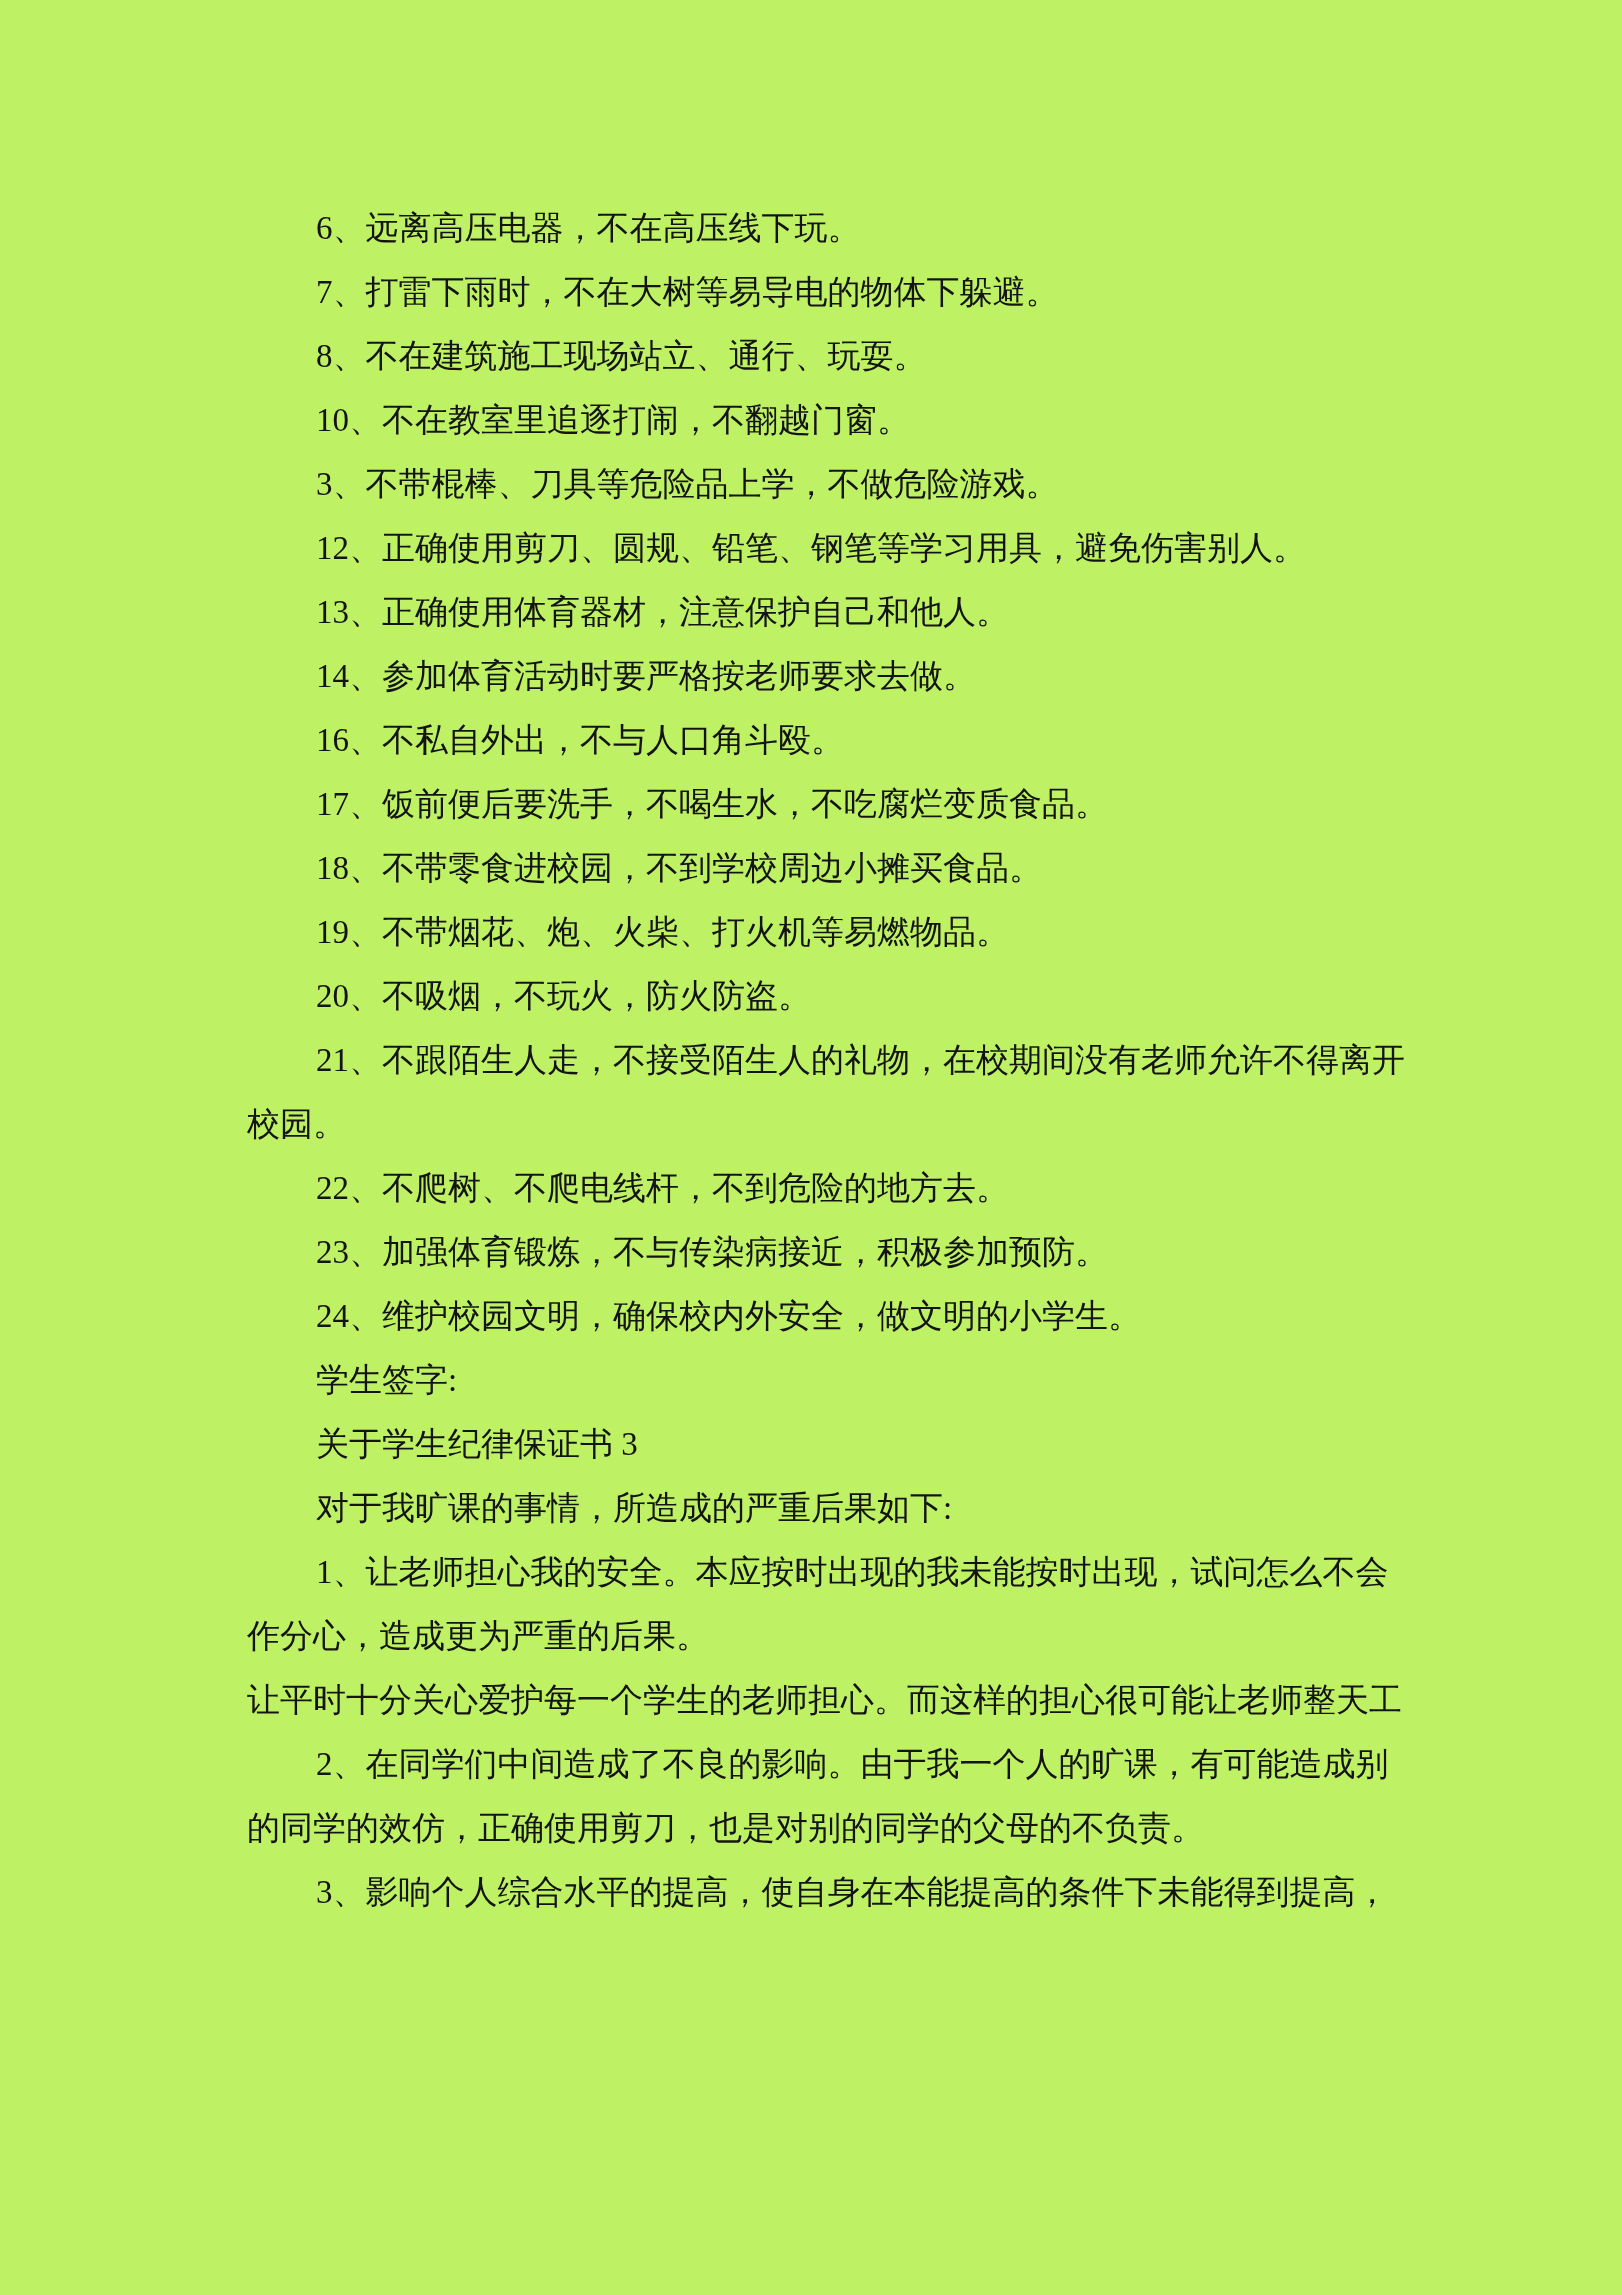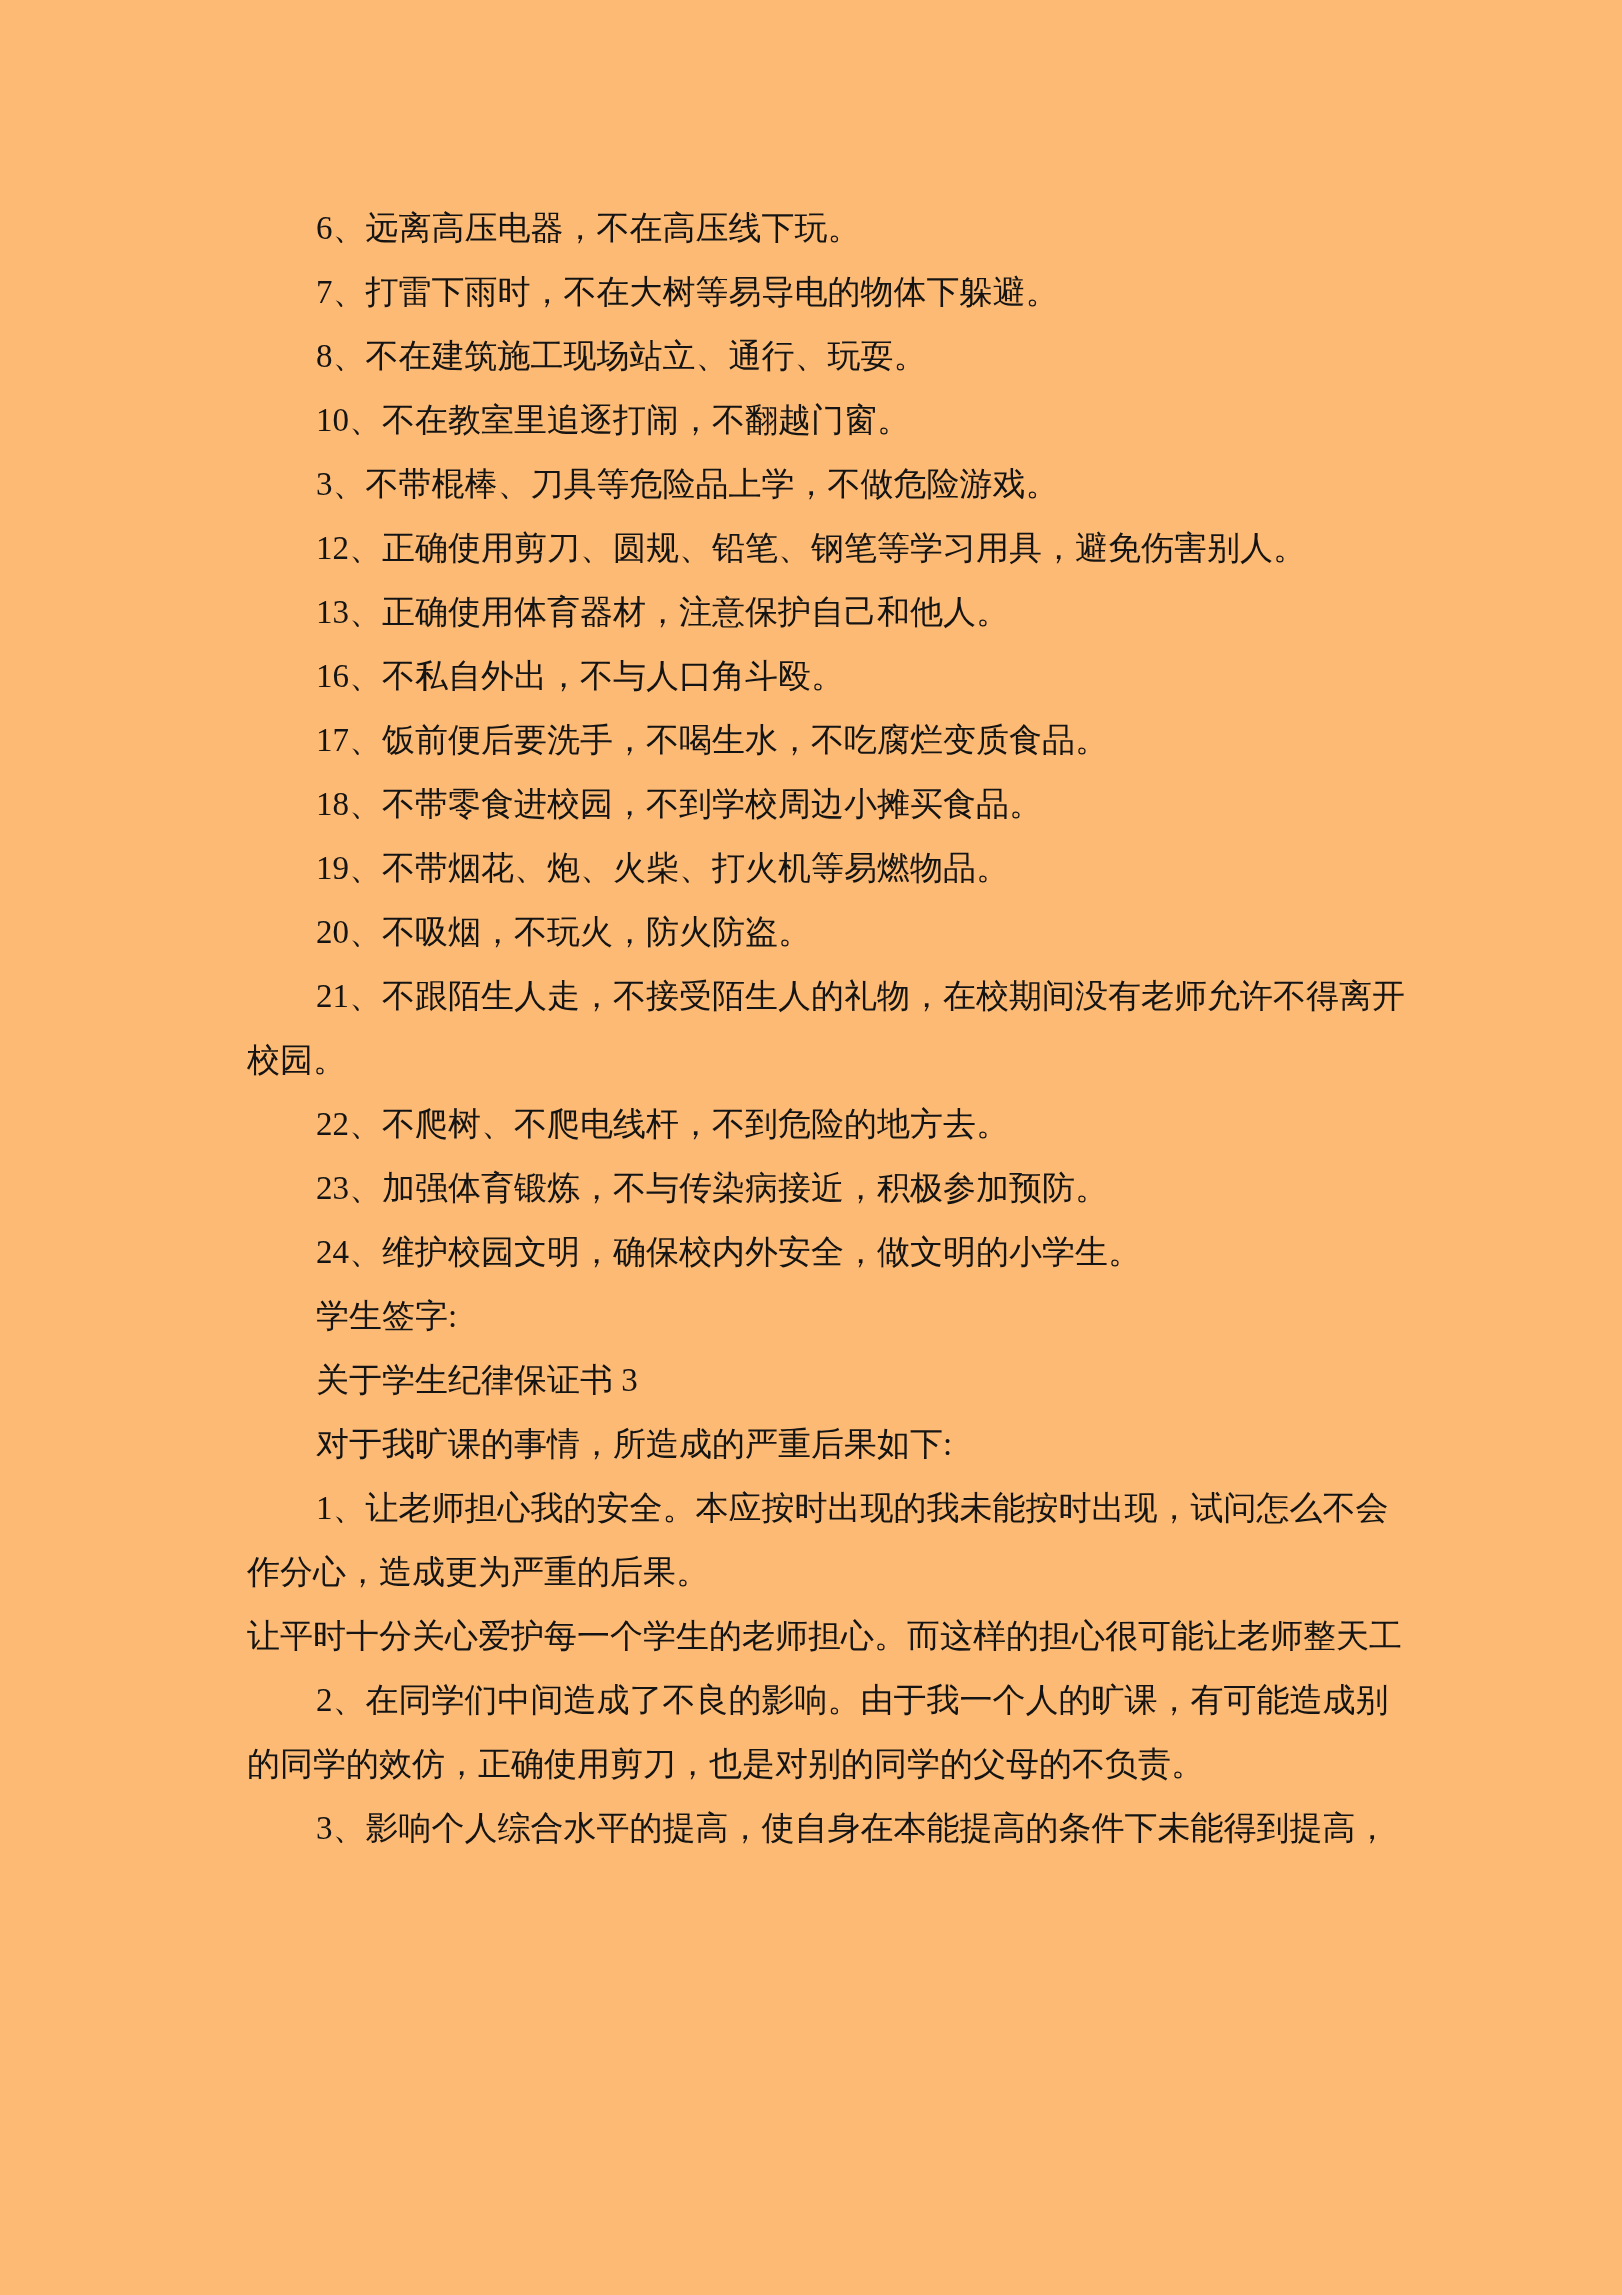--- a/index.html
+++ b/index.html
@@ -3,21 +3,21 @@
 <meta charset="utf-8">
 <style>
   html, body {
     margin: 0;
     padding: 0;
   }
   .page {
     position: relative;
     width: 1623px;
     height: 2295px;
-    background: #fdba74;
+    background: #bef264;
     overflow: hidden;
     font-family: "Liberation Serif", "DejaVu Serif", serif;
   }
   .text-block {
     position: absolute;
     left: 247px;
     top: 196px;
     width: 1165px;
   }
   .line {
@@ -37,20 +37,21 @@
 <div class="page">
   <div class="text-block">
 
   <div class="line indent">6、远离高压电器，不在高压线下玩。</div>
       <div class="line indent">7、打雷下雨时，不在大树等易导电的物体下躲避。</div>
       <div class="line indent">8、不在建筑施工现场站立、通行、玩耍。</div>
       <div class="line indent">10、不在教室里追逐打闹，不翻越门窗。</div>
       <div class="line indent">3、不带棍棒、刀具等危险品上学，不做危险游戏。</div>
       <div class="line indent">12、正确使用剪刀、圆规、铅笔、钢笔等学习用具，避免伤害别人。</div>
       <div class="line indent">13、正确使用体育器材，注意保护自己和他人。</div>
+      <div class="line indent">14、参加体育活动时要严格按老师要求去做。</div>
       <div class="line indent">16、不私自外出，不与人口角斗殴。</div>
       <div class="line indent">17、饭前便后要洗手，不喝生水，不吃腐烂变质食品。</div>
       <div class="line indent">18、不带零食进校园，不到学校周边小摊买食品。</div>
       <div class="line indent">19、不带烟花、炮、火柴、打火机等易燃物品。</div>
       <div class="line indent">20、不吸烟，不玩火，防火防盗。</div>
       <div class="line indent">21、不跟陌生人走，不接受陌生人的礼物，在校期间没有老师允许不得离开</div>
       <div class="line">校园。</div>
       <div class="line indent">22、不爬树、不爬电线杆，不到危险的地方去。</div>
       <div class="line indent">23、加强体育锻炼，不与传染病接近，积极参加预防。</div>
       <div class="line indent">24、维护校园文明，确保校内外安全，做文明的小学生。</div>

